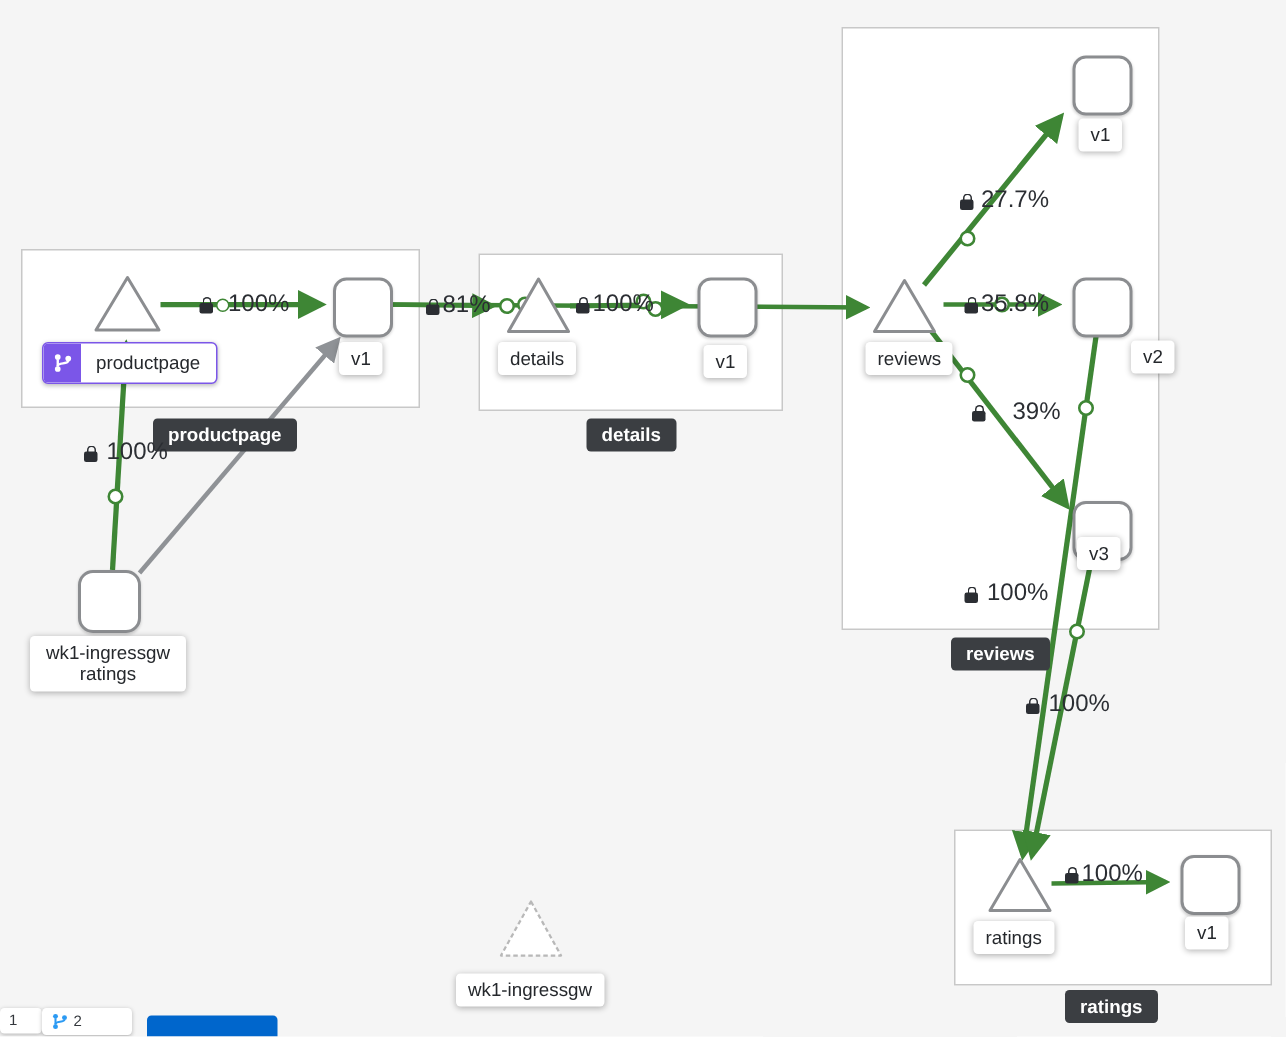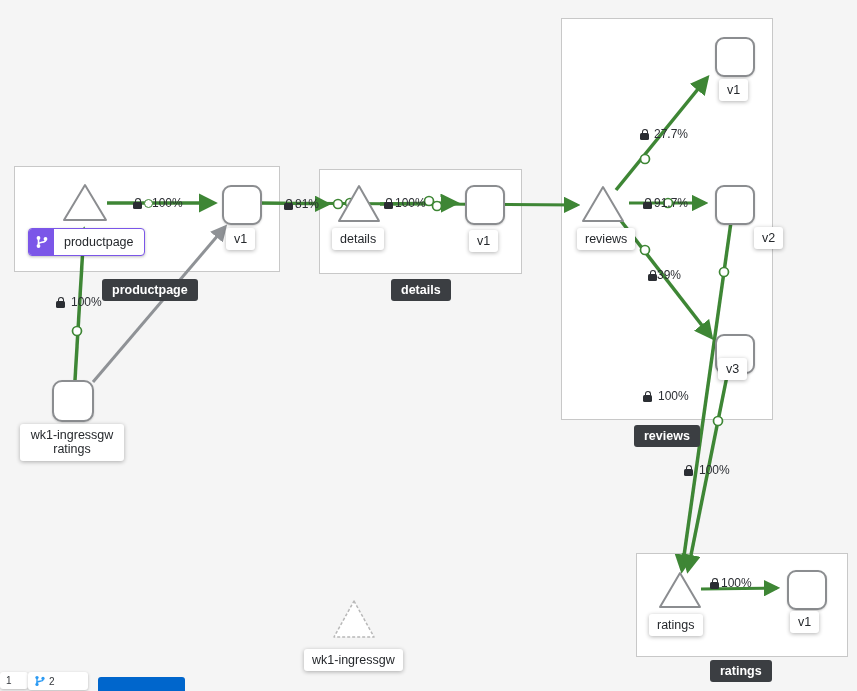--- a/index.html
+++ b/index.html
@@ -8,21 +8,21 @@
     font-family:"Liberation Sans",sans-serif;overflow:hidden;
   }
   .gbox{position:absolute;background:#ffffff;border:1px solid #c8c8c8;}
   svg.graph{position:absolute;left:0;top:0;}
   .wnode{position:absolute;width:36px;height:36px;background:#fff;border:2px solid #8b8d90;
     border-radius:9px;box-shadow:0 1px 2px rgba(0,0,0,.18);}
   .chip{position:absolute;background:#fff;color:#25282c;font-size:12.5px;line-height:1.15;
     padding:4px 8px;border-radius:3px;box-shadow:0 1px 4px rgba(0,0,0,.3);white-space:nowrap;text-align:center;}
   .badge{position:absolute;background:#3b3e42;color:#fff;font-weight:bold;font-size:12.5px;
     padding:4px 10px;border-radius:3px;white-space:nowrap;}
-  .elabel{position:absolute;display:flex;align-items:center;gap:2px;font-size:12px;color:#2b2e33;height:14px;}
+  .elabel{position:absolute;display:flex;align-items:center;gap:2px;font-size:16px;color:#2b2e33;height:14px;}
   .lock{position:relative;width:9px;height:7px;background:#2b2e33;border-radius:1.5px;margin-top:5px;flex:none;}
   .lock::before{content:"";position:absolute;left:1.5px;top:-4px;width:6px;height:6px;
     border:1.5px solid #2b2e33;border-bottom:none;border-radius:3px 3px 0 0;box-sizing:border-box;}
   .dot{width:9px;height:9px;border:1.7px solid #3e8635;border-radius:50%;background:#fff;
     box-sizing:border-box;flex:none;margin-right:-3px;position:relative;z-index:2;}
   .pct{position:relative;z-index:1;}
   .vs-chip{position:absolute;display:flex;align-items:stretch;background:#fff;border:1.5px solid #7b56e8;
     border-radius:4px;overflow:hidden;box-shadow:0 1px 3px rgba(0,0,0,.25);height:26px;}
   .vs-icon{background:#7b56e8;width:25px;display:flex;align-items:center;justify-content:center;flex:none;}
   .vs-text{display:flex;align-items:center;padding:0 10px;font-size:12.5px;color:#25282c;}
@@ -138,23 +138,23 @@
   <span class="elabel" style="left:384px;top:196px">
     <span class="lock"></span>
     <span class="pct">100%</span>
   </span>
   <span class="elabel" style="left:640px;top:127px;gap:5px">
     <span class="lock"></span>
     <span class="pct">27.7%</span>
   </span>
   <span class="elabel" style="left:643px;top:196px">
     <span class="lock"></span>
-    <span class="pct">91.7%</span>
+    <span class="pct">35.8%</span>
   </span>
-  <span class="elabel" style="left:648px;top:268px;gap:0">
+  <span class="elabel" style="left:648px;top:268px;gap:18px">
     <span class="lock"></span>
     <span class="pct">39%</span>
   </span>
   <span class="elabel" style="left:643px;top:389px;gap:6px">
     <span class="lock"></span>
     <span class="pct">100%</span>
   </span>
   <span class="elabel" style="left:684px;top:463px;gap:6px">
     <span class="lock"></span>
     <span class="pct">100%</span>

